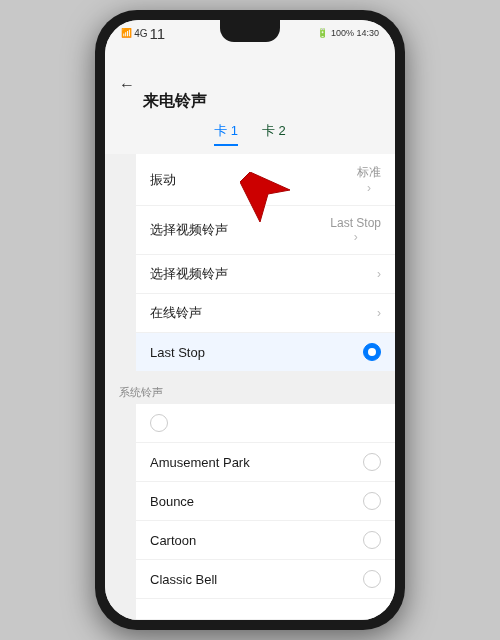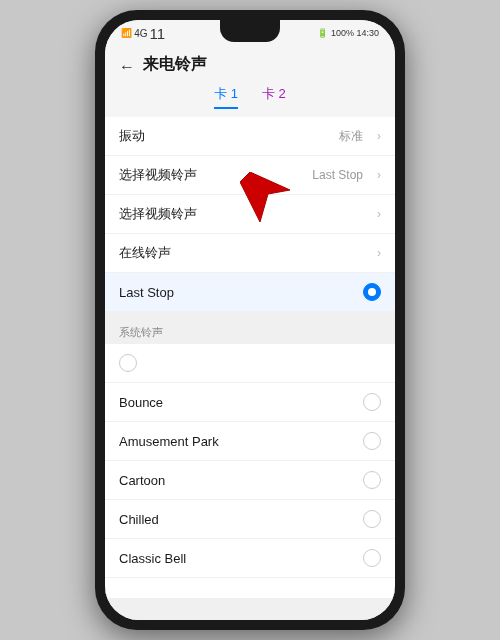--- a/index.html
+++ b/index.html
@@ -86,35 +86,36 @@
     .back-arrow {
       font-size: 16px;
       color: #333;
       cursor: pointer;
     }
 
     .header-title {
       font-size: 16px;
       font-weight: 600;
       color: #1a1a1a;
+      margin-top: 37px;
     }
 
     
     .tabs {
       display: flex;
       justify-content: center;
       gap: 24px;
       padding: 4px 0 8px 0;
       background: #f5f5f5;
       flex-shrink: 0;
     }
 
     .tab {
       font-size: 13px;
-      color: #a21caf;
+      color: #14532d;
       padding-bottom: 4px;
       cursor: pointer;
     }
 
     .tab.active {
       color: #007AFF;
       border-bottom: 2px solid #007AFF;
       font-weight: 500;
     }
 
@@ -124,20 +125,21 @@
       overflow-y: auto;
       background: #f0f0f0;
     }
 
     .scroll-area::-webkit-scrollbar { display: none; }
 
     
     .section-group {
       background: #4c1d95;
       margin-bottom: 6px;
+      margin-left: 31px;
     }
 
     .row {
       display: flex;
       align-items: center;
       justify-content: space-between;
       padding: 10px 14px;
       border-bottom: 1px solid #f0f0f0;
       background: #ffffff;
     }
@@ -147,23 +149,24 @@
     }
 
     .row-label {
       font-size: 13px;
       color: #1a1a1a;
     }
 
     .row-right {
       display: flex;
       align-items: center;
-      gap: 14px;
+      gap: 0;
       color: #999;
       font-size: 12px;
+      flex-direction: column;
     }
 
     .chevron {
       font-size: 12px;
       color: #bbb;
     }
 
     
     .row.highlighted {
       background: #f0f6ff;
@@ -283,39 +286,35 @@
 
       <div class="section-label">系统铃声</div>
 
       <div class="section-group">
 
         <div class="row">
           <div class="radio-circle"></div>
         </div>
 
         <div class="row">
+          <span class="row-label">Amusement Park</span>
+          <div class="radio-circle"></div>
+        </div>
+
+        <div class="row">
           <span class="row-label">Bounce</span>
           <div class="radio-circle"></div>
         </div>
 
-        <div class="row">
-          <span class="row-label">Amusement Park</span>
-          <div class="radio-circle"></div>
-        </div>
-
 
         <div class="row">
           <span class="row-label">Cartoon</span>
           <div class="radio-circle"></div>
         </div>
 
-        <div class="row">
-          <span class="row-label">Chilled</span>
-          <div class="radio-circle"></div>
-        </div>
 
         <div class="row">
           <span class="row-label">Classic Bell</span>
           <div class="radio-circle"></div>
         </div>
 
         <div class="row">
           
           
         </div>

